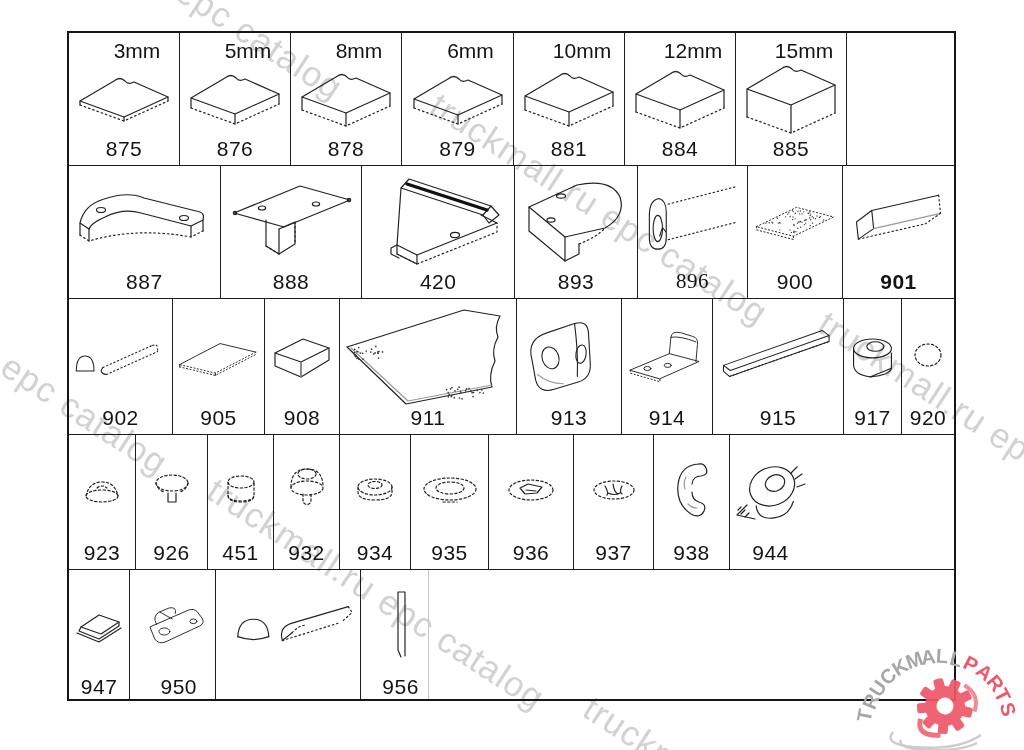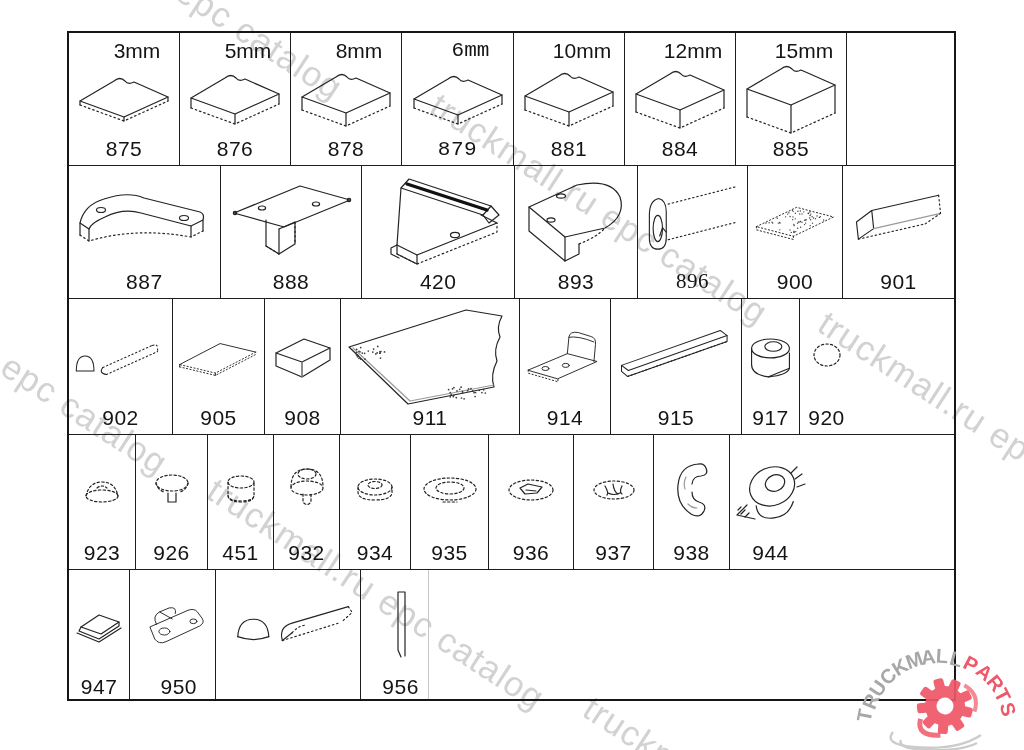--- a/index.html
+++ b/index.html
@@ -77,21 +77,21 @@
           <div class="szlabel">8mm</div>
           <div style="display: flex; align-items: center; justify-content: center; max-width: 100%; max-height: 100%;">
             <svg width="100" height="71" viewBox="0 0 100 71" style="max-width:100%;max-height:100%"> 
               <path d="M6,32 L40,12 Q46,7 51,12 Q54,16 60,13 L94,28 L50,48 Z"></path>
      <path d="M6,32 v13 M94,28 v13 M50,48 v13"></path>
      <path class="dt" d="M6,45 L50,61 L94,41"></path>
             </svg>
           </div>
           <div class="num">878</div>
         </div>
-        <div class="cell haslabel" style="width: 112px; font-family: Liberation Mono, monospace;">
+        <div class="cell haslabel" style="width: 112px;">
           <div class="szlabel">6mm</div>
           <div style="display: flex; align-items: center; justify-content: center; max-width: 100%; max-height: 100%;">
             <svg width="100" height="67" viewBox="0 0 100 67" style="max-width:100%;max-height:100%"> 
               <path d="M6,32 L40,12 Q46,7 51,12 Q54,16 60,13 L94,28 L50,48 Z"></path>
      <path d="M6,32 v9 M94,28 v9 M50,48 v9"></path>
      <path class="dt" d="M6,41 L50,57 L94,37"></path>
             </svg>
           </div>
           <div class="num">879</div>
         </div>
@@ -258,21 +258,21 @@
               <circle class="dot" cx="63.1" cy="34.8" r="0.85"></circle>
               <circle class="dot" cx="44.3" cy="21.8" r="0.85"></circle>
               <circle class="dot" cx="52.7" cy="13.7" r="0.85"></circle>
               <circle class="dot" cx="74.8" cy="20.1" r="0.85"></circle>
               <circle class="dot" cx="49.8" cy="38.1" r="0.85"></circle>
               <circle class="dot" cx="56.4" cy="17.4" r="0.85"></circle>
             </svg>
           </div>
           <div class="num">900</div>
         </div>
-        <div class="cell last" style="width: 111px;">
+        <div class="cell last" style="width: 111px; font-weight: bold;">
           <div style="display: flex; align-items: center; justify-content: center; max-width: 100%; max-height: 100%;">
             <svg width="112" height="62" viewBox="0 0 112 62" style="max-width:100%;max-height:100%"> 
               <path d="M12,32 L28,20 L30,39 L14,50 Z"></path>
      <path d="M28,20 L98,4"></path>
      <path class="ln2" d="M30,39 L100,23"></path>
      <path class="dt" d="M14,50 L84,34 M98,4 L100,23 M84,34 L100,23"></path>
             </svg>
           </div>
           <div class="num">901</div>
         </div>
@@ -365,20 +365,32 @@
               <circle class="dot" cx="109.8" cy="90.5" r="0.85"></circle>
               <circle class="dot" cx="123.6" cy="85.7" r="0.85"></circle>
               <circle class="dot" cx="107.2" cy="89.3" r="0.85"></circle>
               <circle class="dot" cx="139.7" cy="84.8" r="0.85"></circle>
               <circle class="dot" cx="124.6" cy="83.8" r="0.85"></circle>
               <circle class="dot" cx="131.1" cy="91.5" r="0.85"></circle>
             </svg>
           </div>
           <div class="num">911</div>
         </div>
+        <div class="cell" style="width: 105px;">
+          <div style="display: flex; align-items: center; justify-content: center; max-width: 100%; max-height: 100%;">
+            <svg width="108" height="88" viewBox="0 0 108 88" style="max-width:100%;max-height:100%"> 
+              <path d="M14,48 Q8,26 30,19 L60,9 Q74,5 75,19 L77,52 Q78,68 64,72 L38,80 Q22,85 18,70 Z"></path>
+     <path d="M60,9 Q64,40 63,66"></path>
+     <ellipse cx="34" cy="46" rx="9" ry="12" transform="rotate(-18 34 46)"></ellipse>
+     <ellipse cx="67" cy="42" rx="5.5" ry="10" transform="rotate(8 67 42)"></ellipse>
+     <path class="ln2" d="M20,64 Q32,74 48,74"></path>
+            </svg>
+          </div>
+          <div class="num">913</div>
+        </div>
         <div class="cell" style="width: 91px;">
           <div style="display: flex; align-items: center; justify-content: center; max-width: 100%; max-height: 100%;">
             <svg width="110" height="80" viewBox="0 0 110 80" style="max-width:100%;max-height:100%"> 
               <path d="M8,58 L58,37 L96,47 L46,69 Z"></path>
      <ellipse cx="30" cy="56" rx="4.5" ry="2.6"></ellipse>
               <ellipse cx="56" cy="52" rx="4.5" ry="2.6"></ellipse>
      <path d="M58,37 L60,16 Q61,8 72,10 L88,15 Q95,17 94,25 L92,47"></path>
      <path d="M60,16 Q72,14 92,22"></path>
      <path class="dt" d="M8,58 v4 L46,73 v-4"></path>
             </svg>

